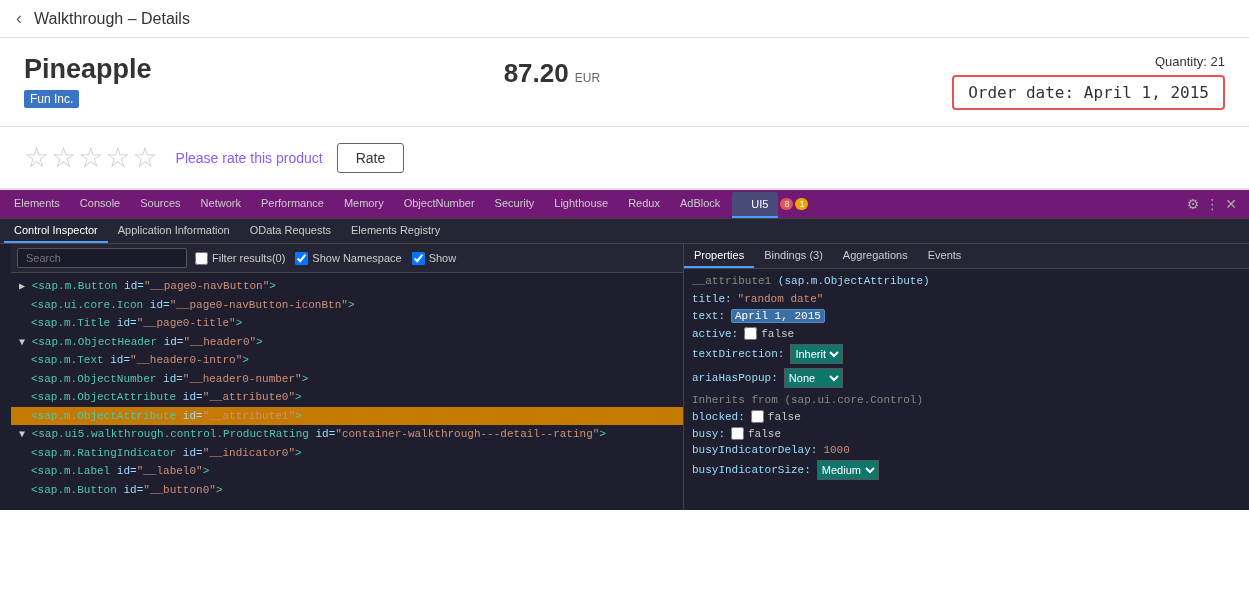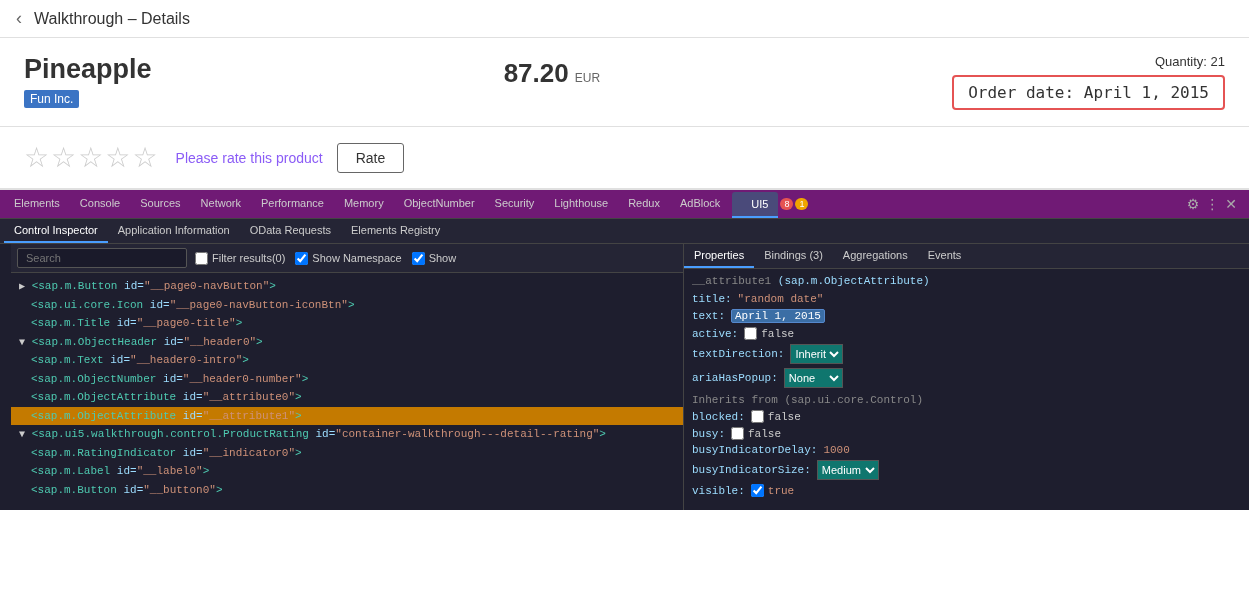--- a/index.html
+++ b/index.html
@@ -532,23 +532,16 @@
           <span class="prop-val">1000</span>
         </div>
         <div class="prop-row">
           <span class="prop-key">busyIndicatorSize:</span>
           <select class="prop-dropdown">
             <option>Small</option>
             <option selected="">Medium</option>
             <option>Large</option>
           </select>
         </div>
-        <div class="prop-row">
-          <span class="prop-key">visible:</span>
-          <span class="prop-inline-check">
-            <input type="checkbox" checked="" style="">
-            <span class="prop-val">true</span>
-          </span>
-        </div>
       </div>
     </div>
   </div>
 </div>
 
 </body></html>

